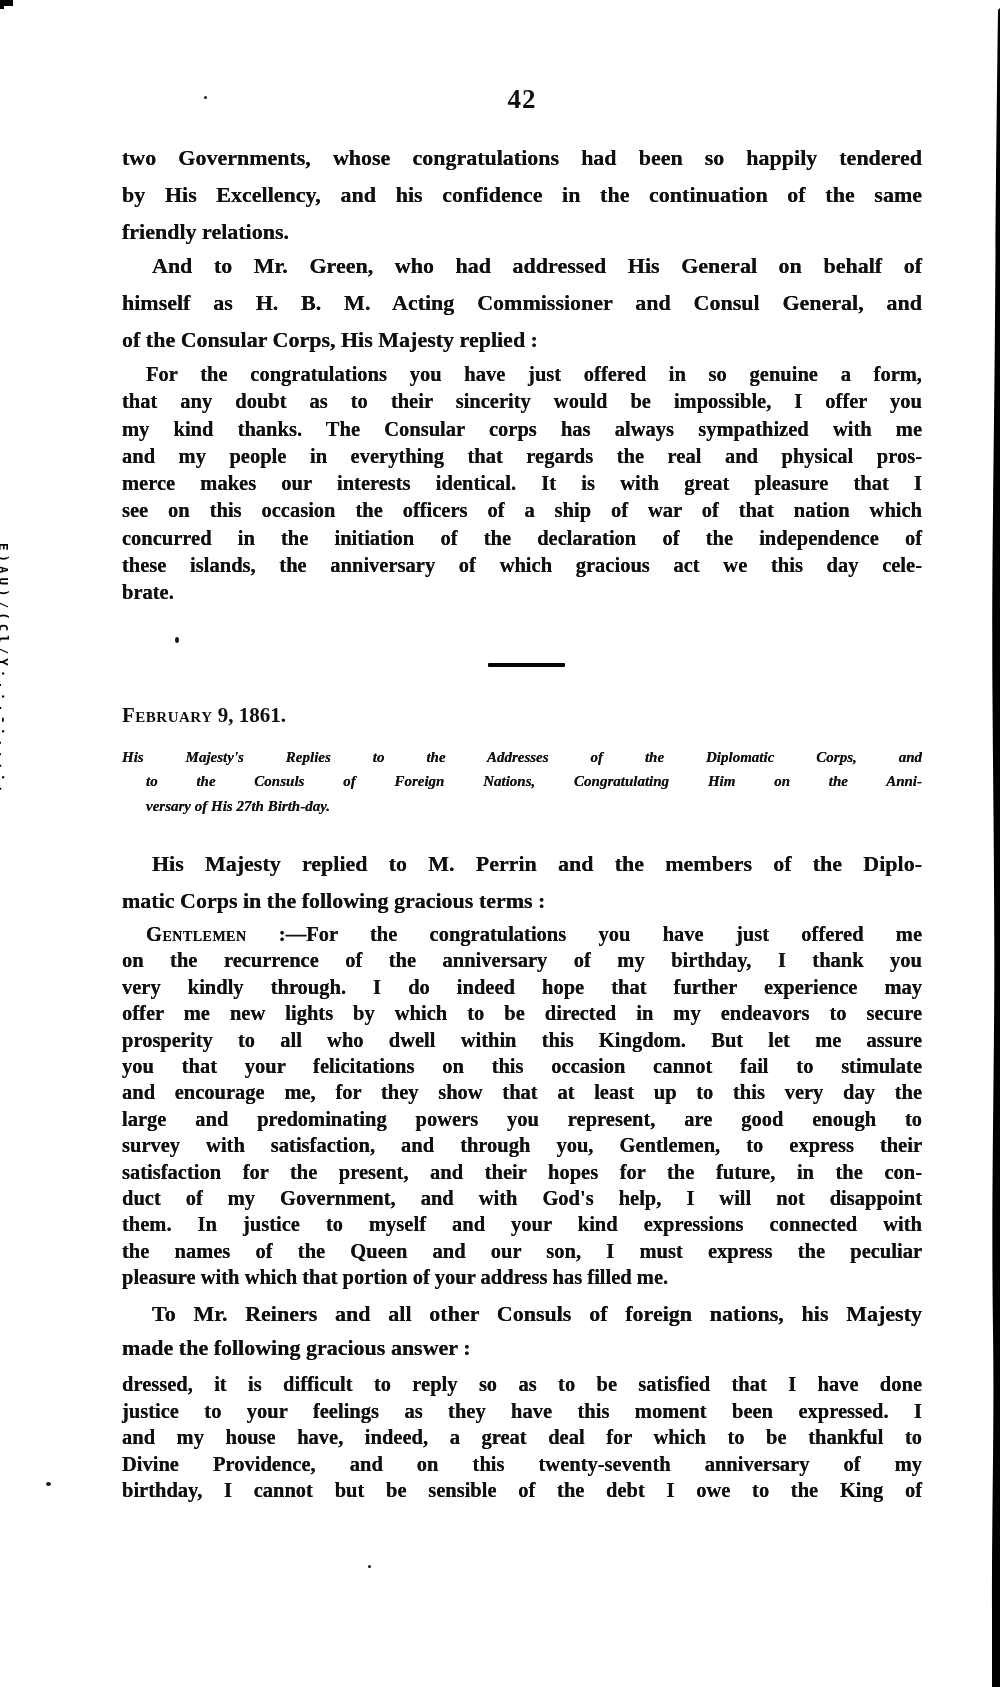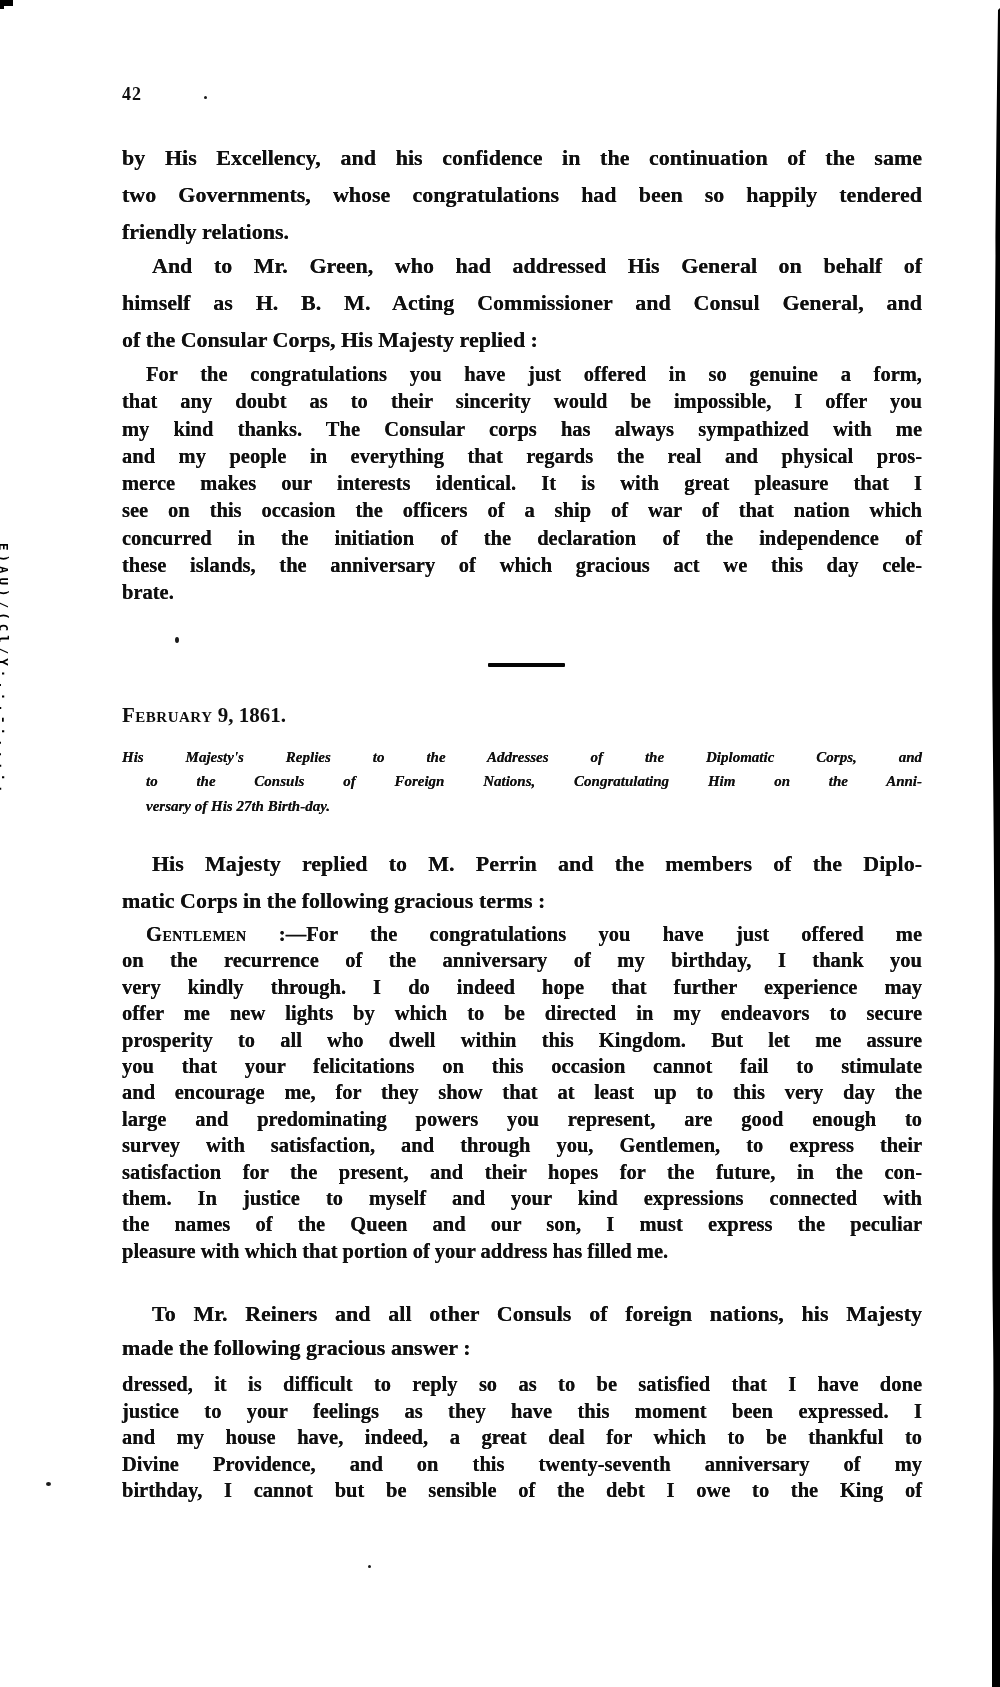--- a/index.html
+++ b/index.html
@@ -22,21 +22,21 @@
   .line.last{text-align-last:left;}
   .lg .line{font-size:22px;line-height:37px;font-weight:700;}
   .sm .line{font-size:20.5px;line-height:27.3px;font-weight:700;}
   .sm5 .line{font-size:20.5px;line-height:26.4px;font-weight:700;}
   .sm7 .line{font-size:20.5px;line-height:26.5px;font-weight:700;}
   .p6 .line{font-size:22px;line-height:33.5px;font-weight:700;}
   .indent-lg{padding-left:30px;}
   .indent-sm{padding-left:24px;}
   .pagenum{
     position:absolute;left:122px;top:84px;width:800px;
-    text-align:left;font-size:18px;font-weight:700;letter-spacing:1px;
+    text-align:center;font-size:27px;font-weight:700;letter-spacing:1px;
   }
   .divider{position:absolute;left:488px;top:663px;width:77px;height:4px;background:#050505;border-radius:1px;}
   .dateline{
     position:absolute;left:122px;top:703px;width:768px;
     text-align:left;font-size:21px;font-weight:700;
   }
   .sc{font-variant:small-caps;letter-spacing:0.5px;}
   .heading{position:absolute;left:122px;top:745px;width:800px;}
   .heading .line{
     font-style:italic;font-weight:700;font-size:15px;line-height:24.4px;
@@ -58,22 +58,22 @@
 <body>
 
 <div class="page">
 
   <div class="corner-mark"></div>
   <div class="corner-mark2"></div>
 
   <div class="pagenum">42</div>
 
   <div class="block lg" style="top:139px">
+    <div class="line">two Governments, whose congratulations had been so happily tendered</div>
     <div class="line">by His Excellency, and his confidence in the continuation of the same</div>
-    <div class="line">two Governments, whose congratulations had been so happily tendered</div>
     <div class="line last">friendly relations.</div>
   </div>
 
   <div class="block lg" style="top:247px">
     <div class="line indent-lg">And to Mr. Green, who had addressed His General on behalf of</div>
     <div class="line">himself as H. B. M. Acting Commissioner and Consul General, and</div>
     <div class="line last">of the Consular Corps, His Majesty replied :</div>
   </div>
 
   <div class="block sm" style="top:361px">
@@ -109,20 +109,21 @@
     <div class="line indent-sm"><span class="sc">Gentlemen</span><span> :—For the congratulations you have just offered me</span></div>
     <div class="line">on the recurrence of the anniversary of my birthday, I thank you</div>
     <div class="line">very kindly through. I do indeed hope that further experience may</div>
     <div class="line">offer me new lights by which to be directed in my endeavors to secure</div>
     <div class="line">prosperity to all who dwell within this Kingdom. But let me assure</div>
     <div class="line">you that your felicitations on this occasion cannot fail to stimulate</div>
     <div class="line">and encourage me, for they show that at least up to this very day the</div>
     <div class="line">large and predominating powers you represent, are good enough to</div>
     <div class="line">survey with satisfaction, and through you, Gentlemen, to express their</div>
     <div class="line">satisfaction for the present, and their hopes for the future, in the con-</div>
+    <div class="line">duct of my Government, and with God's help, I will not disappoint</div>
     <div class="line">them. In justice to myself and your kind expressions connected with</div>
     <div class="line">the names of the Queen and our son, I must express the peculiar</div>
     <div class="line last">pleasure with which that portion of your address has filled me.</div>
   </div>
 
   <div class="block p6" style="top:1297px">
     <div class="line indent-lg">To Mr. Reiners and all other Consuls of foreign nations, his Majesty</div>
     <div class="line last">made the following gracious answer :</div>
   </div>
 

